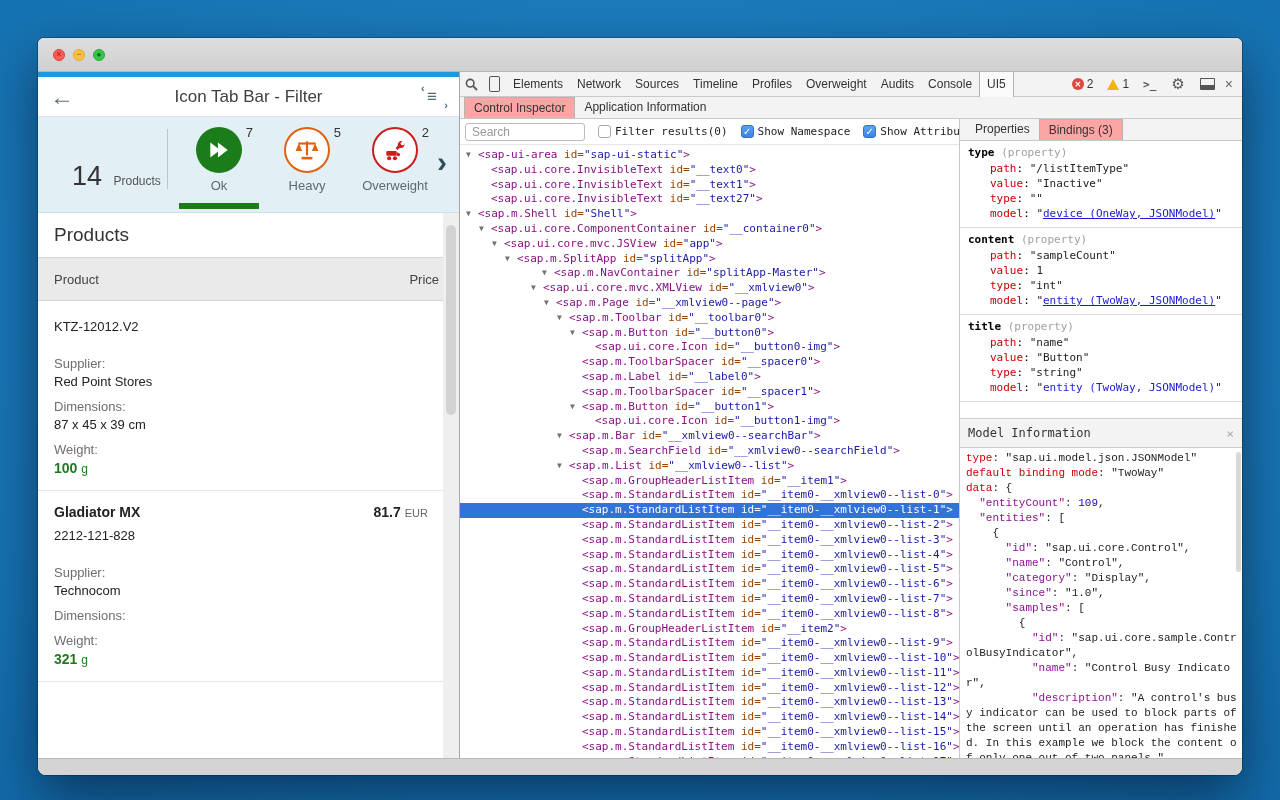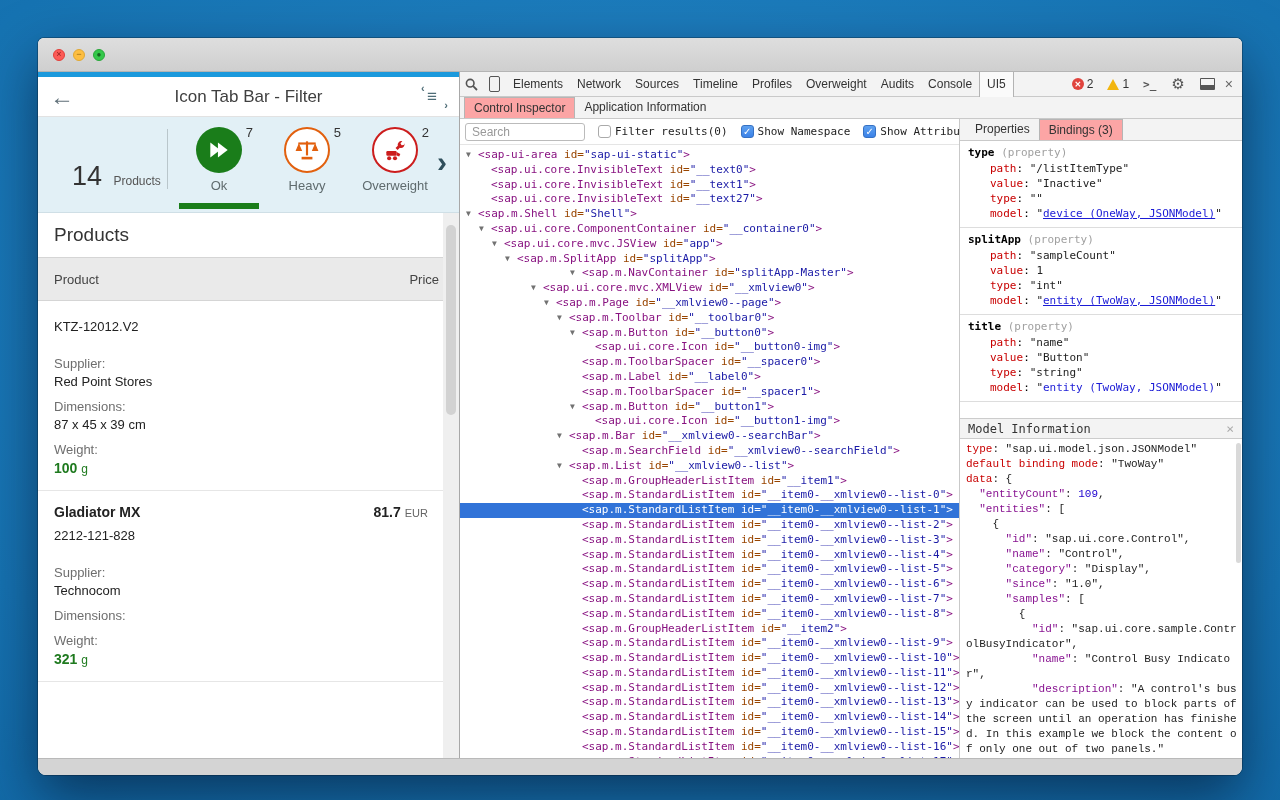--- a/index.html
+++ b/index.html
@@ -114,21 +114,21 @@
   .dt-bindings { font-family:"DejaVu Sans Mono",monospace; font-size:11px; }
   .bsec { padding:4px 0 6px; border-bottom:1px solid #ddd; }
   .bhead { padding-left:8px; line-height:16px; }
   .bname { font-weight:bold; color:#000; }
   .bkind { color:#a0a0a0; }
   .brow { padding-left:30px; line-height:15px; white-space:nowrap; }
   .bkey { color:#c80000; }
   .bval { color:#222; }
   .blink { color:#1b1bd6; text-decoration:underline; cursor:pointer; }
   .blink.nou { text-decoration:none; }
-  .model-header { margin-top:16px; height:21px; background:#f3f3f3; border-top:1px solid #ccc; border-bottom:1px solid #ccc;
+  .model-header { margin-top:16px; height:30px; background:#f3f3f3; border-top:1px solid #ccc; border-bottom:1px solid #ccc;
     display:flex; align-items:center; justify-content:space-between; padding:0 8px;
     font-family:"DejaVu Sans Mono",monospace; font-size:12px; color:#333;gap:46px; }
   .model-close { color:#aaa; font-size:13px; }
   .model-body { flex:1; overflow:hidden; font-family:"Liberation Mono",monospace; font-size:11px; line-height:15px;
     padding:3px 2px 0 6px; white-space:pre-wrap; word-break:break-all; color:#222; position:relative; }
   .mkey { color:#c80000; }
   .jkey { color:#881391; }
   .jnum { color:#1c00cf; }
   .model-scroll { position:absolute; right:1px; top:4px; width:5px; height:120px; border-radius:3px; background:#d9d9d9; }
 </style>
@@ -309,21 +309,21 @@
             </div>
             <div class="dt-tree" id="dt-tree">
                 <div class="trow" style="padding-left: 6px;"><span class="arrow">▼</span><span class="tag">&lt;sap-ui-area</span> <span class="attr">id=</span><span class="val">"sap-ui-static"</span><span class="tag">&gt;</span></div>
                 <div class="trow" style="padding-left: 19px;"><span class="arrow"></span><span class="tag">&lt;sap.ui.core.InvisibleText</span> <span class="attr">id=</span><span class="val">"__text0"</span><span class="tag">&gt;</span></div>
                 <div class="trow" style="padding-left: 19px;"><span class="arrow"></span><span class="tag">&lt;sap.ui.core.InvisibleText</span> <span class="attr">id=</span><span class="val">"__text1"</span><span class="tag">&gt;</span></div>
                 <div class="trow" style="padding-left: 19px;"><span class="arrow"></span><span class="tag">&lt;sap.ui.core.InvisibleText</span> <span class="attr">id=</span><span class="val">"__text27"</span><span class="tag">&gt;</span></div>
                 <div class="trow" style="padding-left: 6px;"><span class="arrow">▼</span><span class="tag">&lt;sap.m.Shell</span> <span class="attr">id=</span><span class="val">"Shell"</span><span class="tag">&gt;</span></div>
                 <div class="trow" style="padding-left: 19px;"><span class="arrow">▼</span><span class="tag">&lt;sap.ui.core.ComponentContainer</span> <span class="attr">id=</span><span class="val">"__container0"</span><span class="tag">&gt;</span></div>
                 <div class="trow" style="padding-left: 32px;"><span class="arrow">▼</span><span class="tag">&lt;sap.ui.core.mvc.JSView</span> <span class="attr">id=</span><span class="val">"app"</span><span class="tag">&gt;</span></div>
                 <div class="trow" style="padding-left: 45px;"><span class="arrow">▼</span><span class="tag">&lt;sap.m.SplitApp</span> <span class="attr">id=</span><span class="val">"splitApp"</span><span class="tag">&gt;</span></div>
-                <div class="trow" style="padding-left: 82px; margin-left: 28px;"><span class="arrow">▼</span><span class="tag">&lt;sap.m.NavContainer</span> <span class="attr">id=</span><span class="val">"splitApp-Master"</span><span class="tag">&gt;</span></div>
+                <div class="trow" style="padding-left: 82px;"><span class="arrow">▼</span><span class="tag">&lt;sap.m.NavContainer</span> <span class="attr">id=</span><span class="val">"splitApp-Master"</span><span class="tag">&gt;</span></div>
                 <div class="trow" style="padding-left: 71px;"><span class="arrow">▼</span><span class="tag">&lt;sap.ui.core.mvc.XMLView</span> <span class="attr">id=</span><span class="val">"__xmlview0"</span><span class="tag">&gt;</span></div>
                 <div class="trow" style="padding-left: 84px;"><span class="arrow">▼</span><span class="tag">&lt;sap.m.Page</span> <span class="attr">id=</span><span class="val">"__xmlview0--page"</span><span class="tag">&gt;</span></div>
                 <div class="trow" style="padding-left: 97px;"><span class="arrow">▼</span><span class="tag">&lt;sap.m.Toolbar</span> <span class="attr">id=</span><span class="val">"__toolbar0"</span><span class="tag">&gt;</span></div>
                 <div class="trow" style="padding-left: 110px;"><span class="arrow">▼</span><span class="tag">&lt;sap.m.Button</span> <span class="attr">id=</span><span class="val">"__button0"</span><span class="tag">&gt;</span></div>
                 <div class="trow" style="padding-left: 123px;"><span class="arrow"></span><span class="tag">&lt;sap.ui.core.Icon</span> <span class="attr">id=</span><span class="val">"__button0-img"</span><span class="tag">&gt;</span></div>
                 <div class="trow" style="padding-left: 110px;"><span class="arrow"></span><span class="tag">&lt;sap.m.ToolbarSpacer</span> <span class="attr">id=</span><span class="val">"__spacer0"</span><span class="tag">&gt;</span></div>
                 <div class="trow" style="padding-left: 110px;"><span class="arrow"></span><span class="tag">&lt;sap.m.Label</span> <span class="attr">id=</span><span class="val">"__label0"</span><span class="tag">&gt;</span></div>
                 <div class="trow" style="padding-left: 110px;"><span class="arrow"></span><span class="tag">&lt;sap.m.ToolbarSpacer</span> <span class="attr">id=</span><span class="val">"__spacer1"</span><span class="tag">&gt;</span></div>
                 <div class="trow" style="padding-left: 110px;"><span class="arrow">▼</span><span class="tag">&lt;sap.m.Button</span> <span class="attr">id=</span><span class="val">"__button1"</span><span class="tag">&gt;</span></div>
                 <div class="trow" style="padding-left: 123px;"><span class="arrow"></span><span class="tag">&lt;sap.ui.core.Icon</span> <span class="attr">id=</span><span class="val">"__button1-img"</span><span class="tag">&gt;</span></div>
@@ -360,21 +360,21 @@
               </div>
             <div class="dt-bindings" id="dt-bindings">
                 <div class="bsec">
                   <div class="bhead"><span class="bname">type</span> <span class="bkind">(property)</span></div>
                   <div class="brow"><span class="bkey">path</span>: <span class="bval">"/listItemType"</span></div>
                   <div class="brow"><span class="bkey">value</span>: <span class="bval">"Inactive"</span></div>
                   <div class="brow"><span class="bkey">type</span>: <span class="bval">""</span></div>
                   <div class="brow"><span class="bkey">model</span>: <span class="bval">"</span><span class="blink">device (OneWay, JSONModel)</span><span class="bval">"</span></div>
                 </div>
                 <div class="bsec">
-                  <div class="bhead"><span class="bname">splitApp</span> <span class="bkind">(property)</span></div>
+                  <div class="bhead"><span class="bname">content</span> <span class="bkind">(property)</span></div>
                   <div class="brow"><span class="bkey">path</span>: <span class="bval">"sampleCount"</span></div>
                   <div class="brow"><span class="bkey">value</span>: <span class="bval">1</span></div>
                   <div class="brow"><span class="bkey">type</span>: <span class="bval">"int"</span></div>
                   <div class="brow"><span class="bkey">model</span>: <span class="bval">"</span><span class="blink">entity (TwoWay, JSONModel)</span><span class="bval">"</span></div>
                 </div>
                 <div class="bsec">
                   <div class="bhead"><span class="bname">title</span> <span class="bkind">(property)</span></div>
                   <div class="brow"><span class="bkey">path</span>: <span class="bval">"name"</span></div>
                   <div class="brow"><span class="bkey">value</span>: <span class="bval">"Button"</span></div>
                   <div class="brow"><span class="bkey">type</span>: <span class="bval">"string"</span></div>

